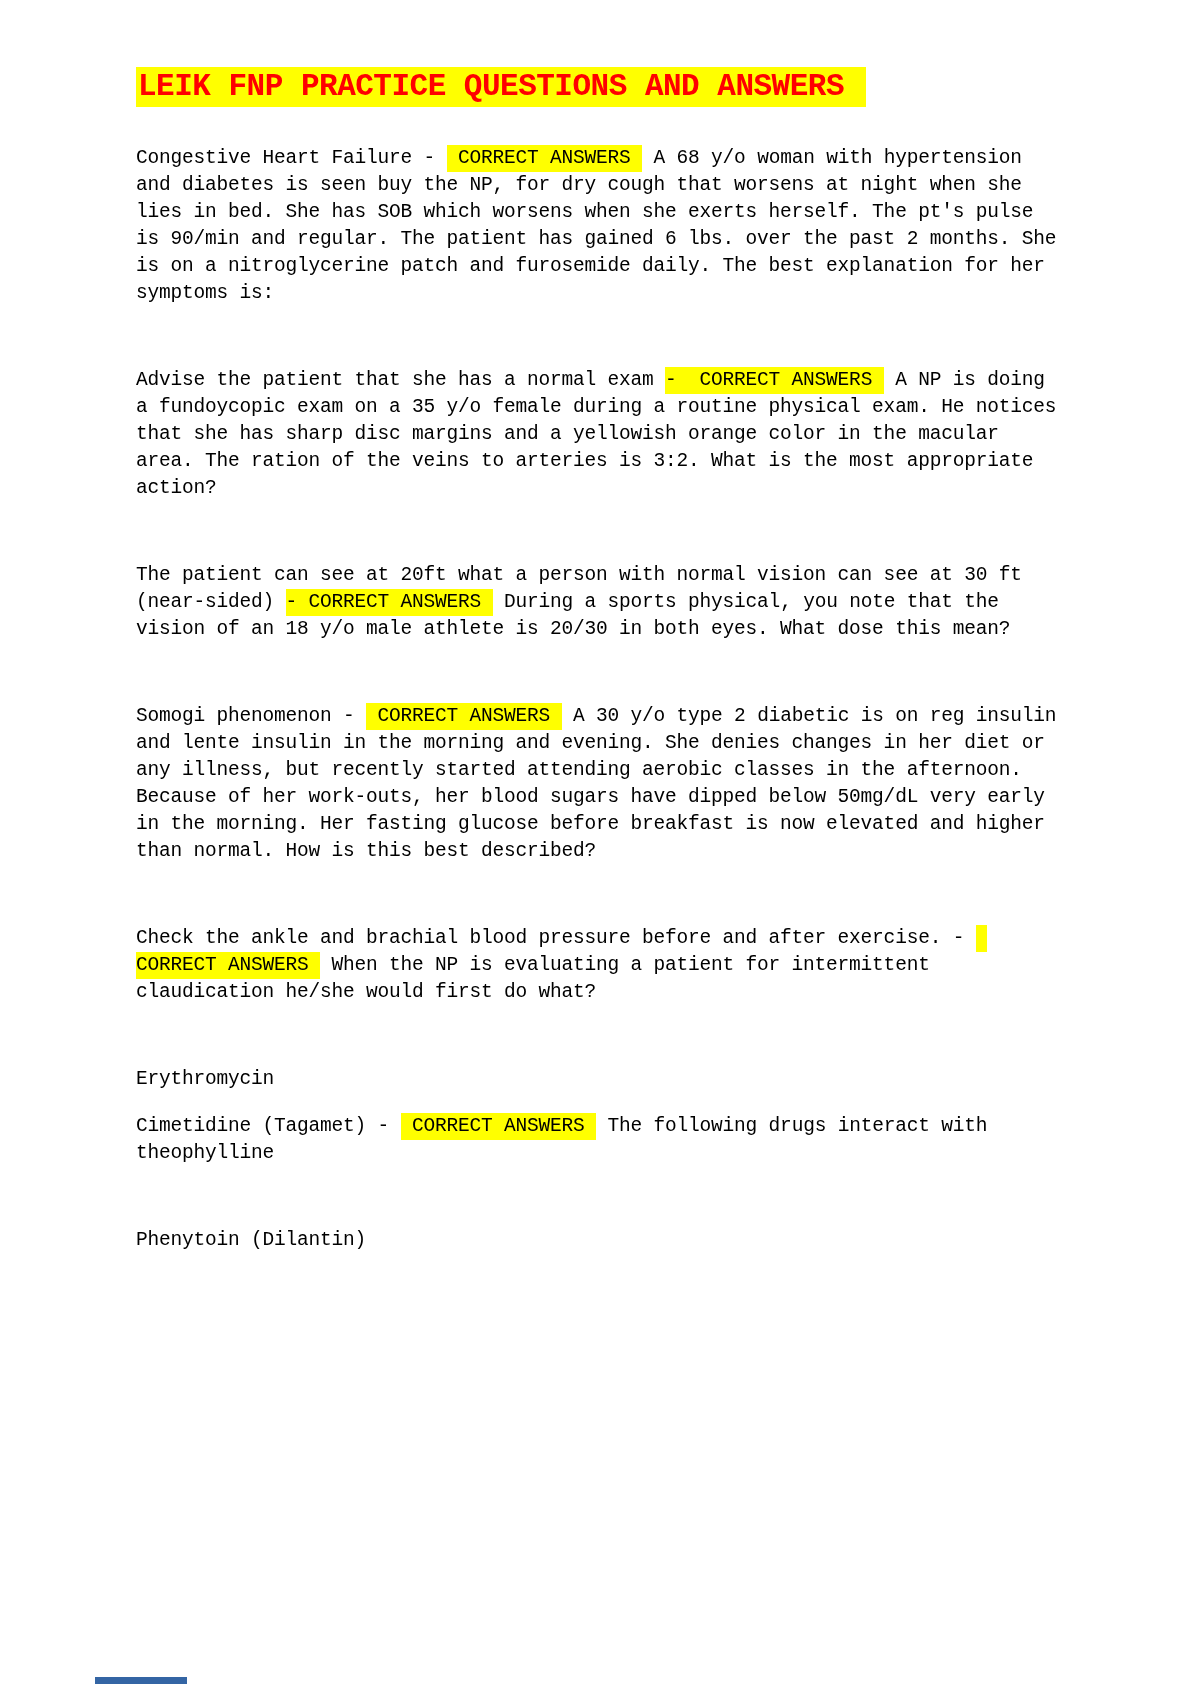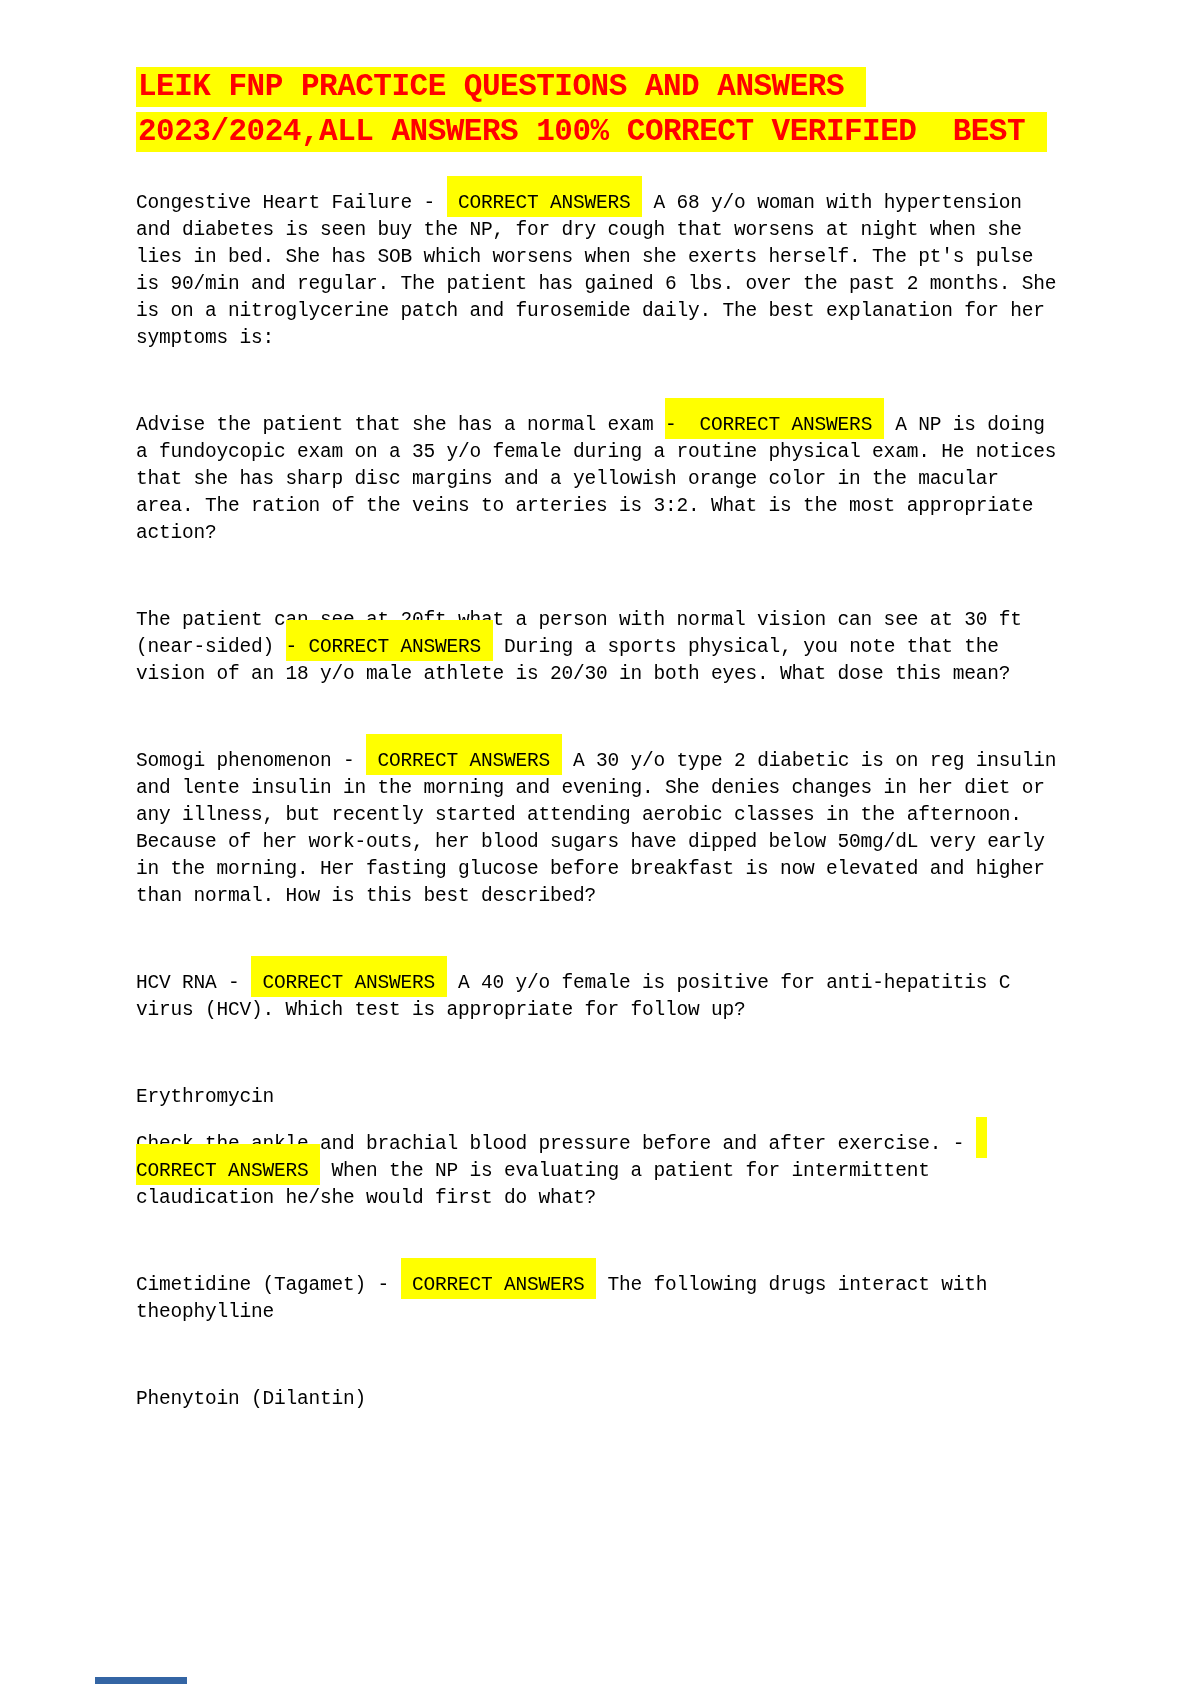--- a/index.html
+++ b/index.html
@@ -39,51 +39,49 @@
     padding: 0;
     font-size: 19.5px;
     line-height: 27px;
     color: #000000;
     letter-spacing: -0.2px;
     white-space: pre-wrap;
   }
   p.para.small-gap { margin-bottom: 20px; }
   p.para .hl {
     background: var(--hl-color, #ffff00);
-    padding: 16px 0 3px 0;
+    padding: 2px 0 3px 0;
     box-decoration-break: slice;
   }
   
   .cutoff-blue {
     position: absolute;
     left: 95px;
     bottom: 0;
     width: 92px;
     height: 7px;
   }
 </style>
 </head>
 <body>
 
 <div class="page">
   <div class="content">
 
     <h1 class="doc-title">
       <div class="title-line"><span class="hl-title">LEIK FNP PRACTICE QUESTIONS AND ANSWERS </span></div>
-      <div class="title-line"><span class="hl-title">2023/2024,ALL ANSWERS 100% CORRECT VERIFIED  BEST </span></div>
     </h1>
 
     <main id="paragraphs">
         <p class="para"><span>Congestive Heart Failure - </span><span class="hl"> CORRECT ANSWERS </span><span> A 68 y/o woman with hypertension and diabetes is seen buy the NP, for dry cough that worsens at night when she lies in bed. She has SOB which worsens when she exerts herself. The pt's pulse is 90/min and regular. The patient has gained 6 lbs. over the past 2 months. She is on a nitroglycerine patch and furosemide daily. The best explanation for her symptoms is:</span></p>
         <p class="para"><span>Advise the patient that she has a normal exam </span><span class="hl">-  CORRECT ANSWERS </span><span> A NP is doing a fundoycopic exam on a 35 y/o female during a routine physical exam. He notices that she has sharp disc margins and a yellowish orange color in the macular area. The ration of the veins to arteries is 3:2. What is the most appropriate action?</span></p>
         <p class="para"><span>The patient can see at 20ft what a person with normal vision can see at 30 ft (near-sided) </span><span class="hl">- CORRECT ANSWERS </span><span> During a sports physical, you note that the vision of an 18 y/o male athlete is 20/30 in both eyes. What dose this mean?</span></p>
         <p class="para"><span>Somogi phenomenon - </span><span class="hl"> CORRECT ANSWERS </span><span> A 30 y/o type 2 diabetic is on reg insulin and lente insulin in the morning and evening. She denies changes in her diet or any illness, but recently started attending aerobic classes in the afternoon. Because of her work-outs, her blood sugars have dipped below 50mg/dL very early in the morning. Her fasting glucose before breakfast is now elevated and higher than normal. How is this best described?</span></p>
-        <p class="para"><span>HCV RNA - </span><span class="hl"> CORRECT ANSWERS </span><span> A 40 y/o female is positive for anti-hepatitis C virus (HCV). Which test is appropriate for follow up?</span></p>
+        <p class="para"><span>Check the ankle and brachial blood pressure before and after exercise. - </span><span class="hl"> CORRECT ANSWERS </span><span> When the NP is evaluating a patient for intermittent claudication he/she would first do what?</span></p>
         <p class="para small-gap"><span>Erythromycin</span></p>
-        <p class="para"><span>Check the ankle and brachial blood pressure before and after exercise. - </span><span class="hl"> CORRECT ANSWERS </span><span> When the NP is evaluating a patient for intermittent claudication he/she would first do what?</span></p>
         <p class="para"><span>Cimetidine (Tagamet) - </span><span class="hl"> CORRECT ANSWERS </span><span> The following drugs interact with theophylline</span></p>
         <p class="para small-gap"><span>Phenytoin (Dilantin)</span></p>
       </main>
 
   </div>
 
   <div class="cutoff-blue" style="background: rgb(52, 101, 164);"></div>
 </div>
 
 </body></html>

